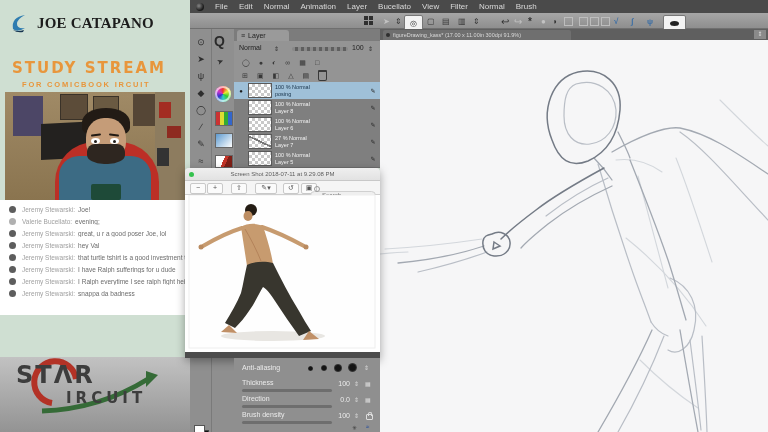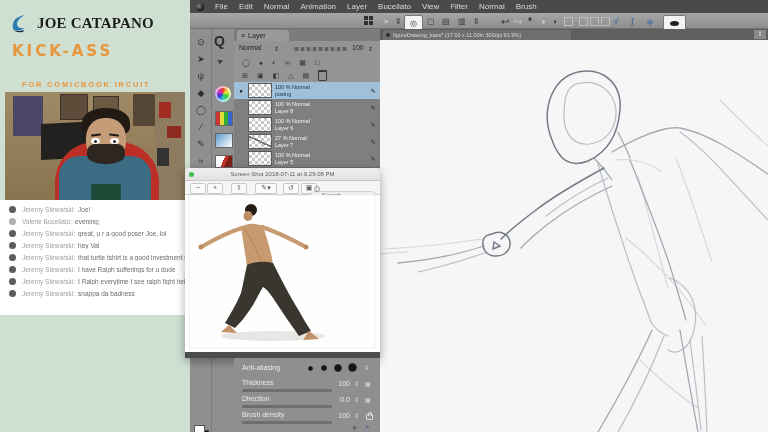--- a/index.html
+++ b/index.html
@@ -150,21 +150,21 @@
 
   <div class="abs left-panel">
 
     <div class="abs logo-row">
       <svg width="24" height="20" viewBox="0 0 24 20">
         <path d="M3,16 Q1,4 15,2 Q7,6 7,11 Q7,16 15,15 Q7,20 3,16 Z" fill="#2e7cb0"></path>
         <path d="M3,17 Q8,19 14,17 L13,19 Q7,20 3,17 Z" fill="#16344f"></path>
       </svg>
       <span class="artist-name">JOE CATAPANO</span>
     </div>
-    <div class="abs title1">KICK-ASS</div>
+    <div class="abs title2">STUDY STREAM</div>
     <div class="abs subtitle">FOR COMICBOOK IRCUIT</div>
 
     <div class="abs webcam">
       <div class="poster" style="left:8px;top:4px;width:30px;height:40px;background:#4c4666;"></div>
       <div class="poster" style="left:55px;top:2px;width:26px;height:24px;background:#5c4c39;border:1px solid #3a3228;"></div>
       <div class="poster" style="left:88px;top:4px;width:24px;height:28px;background:#6a5a42;border:1px solid #3a3228;"></div>
       <div class="poster" style="left:128px;top:2px;width:34px;height:32px;background:#554636;"></div>
       <div class="poster" style="left:150px;top:0;width:30px;height:108px;background:#8d7c5f;"></div>
       <div class="poster" style="left:154px;top:10px;width:12px;height:16px;background:#a32c22;"></div>
       <div class="poster" style="left:162px;top:34px;width:14px;height:12px;background:#8e2a20;"></div>
@@ -223,20 +223,30 @@
         <span class="chat-user">Jeremy Stewarski:</span>
         <span class="chat-text">I Ralph everytime I see ralph fight heihate</span>
       </div>
       <div class="chat-row">
         <span class="avatar"></span>
         <span class="chat-user">Jeremy Stewarski:</span>
         <span class="chat-text">snappa da badness</span>
       </div>
     </div>
 
+    <div class="abs footer">
+      <svg width="190" height="60" viewBox="0 0 190 60">
+        <path d="M52,46 A21,21 0 1 1 76,22" fill="none" stroke="#b33226" stroke-width="6"></path>
+        <path d="M42,54 Q100,52 148,22" fill="none" stroke="#356b37" stroke-width="5"></path>
+        <path d="M146,14 L158,18 L146,30 Z" fill="#356b37"></path>
+        <text x="16" y="26" font-family="DejaVu Sans, sans-serif" font-size="24" font-weight="bold" fill="#3d3d3d" letter-spacing="2">STΛR</text>
+        <text x="66" y="46" font-family="DejaVu Sans, sans-serif" font-size="15" font-weight="bold" fill="#3d3d3d" letter-spacing="4">IRCUIT</text>
+      </svg>
+      
+    </div>
   </div>
 
   <div class="abs menubar">
     <span class="app-logo"></span>
     <span class="menu-item">File</span>
     <span class="menu-item">Edit</span>
     <span class="menu-item">Normal</span>
     <span class="menu-item">Animation</span>
     <span class="menu-item">Layer</span>
     <span class="menu-item">Bucellato</span>

